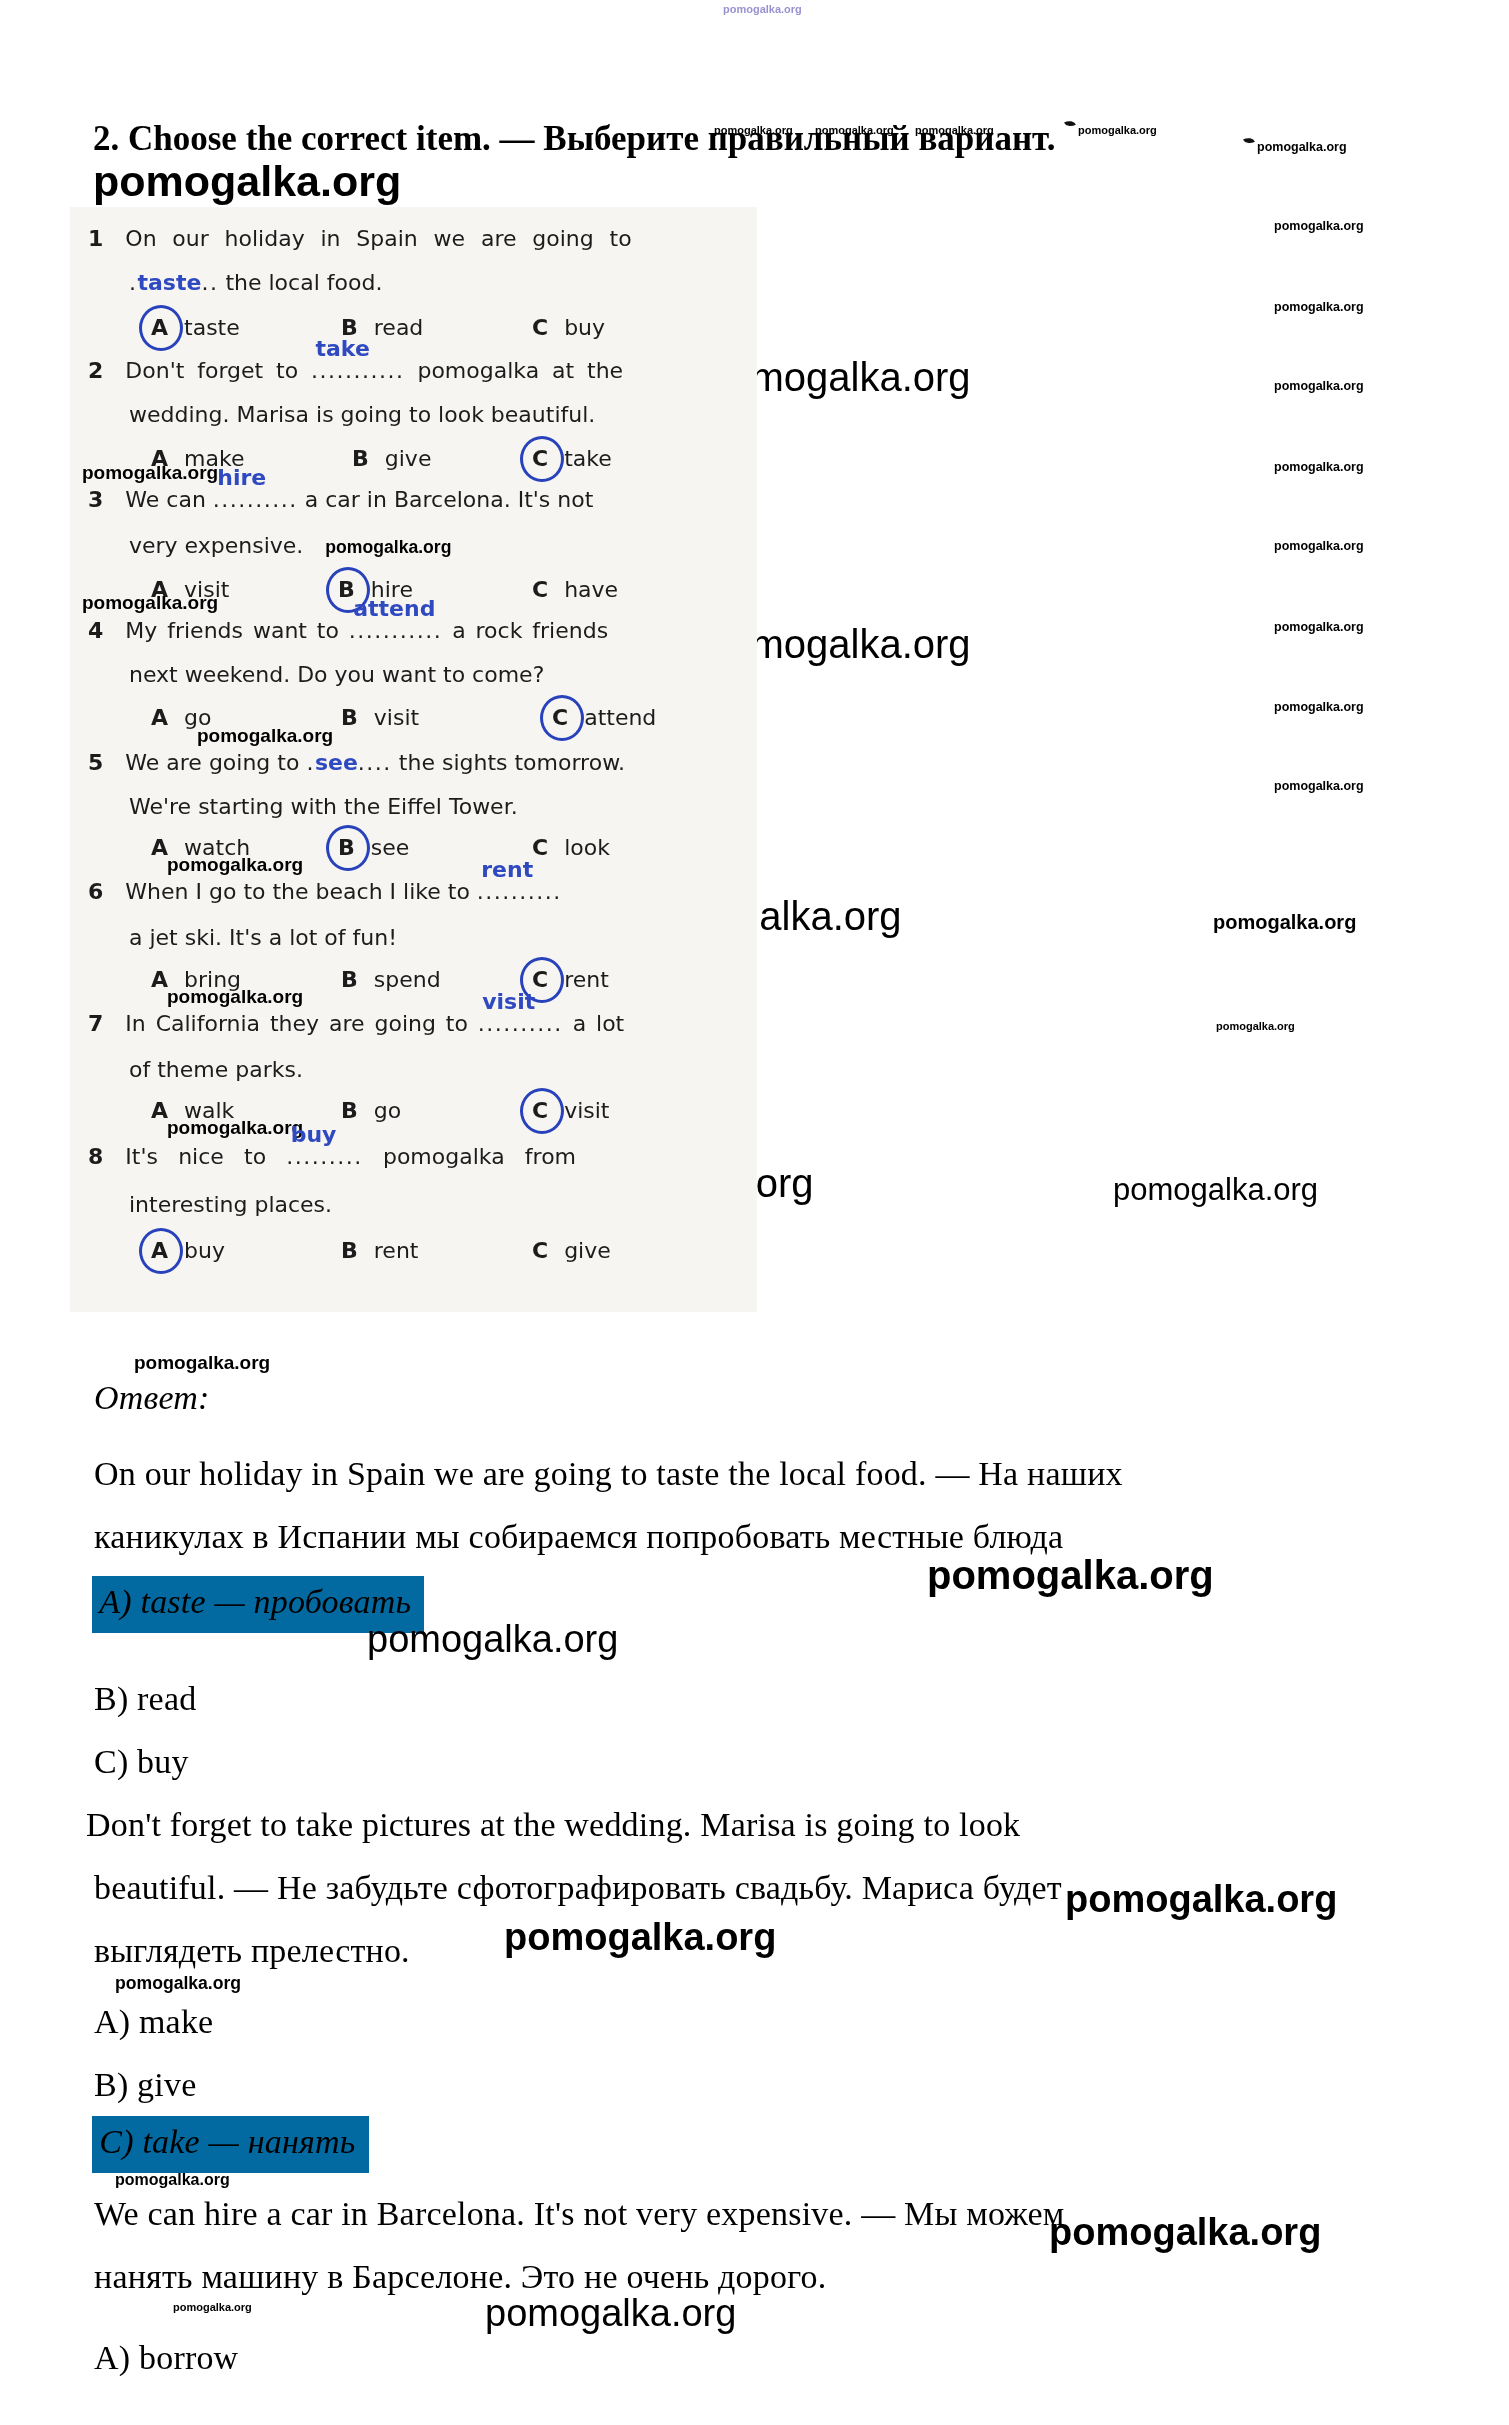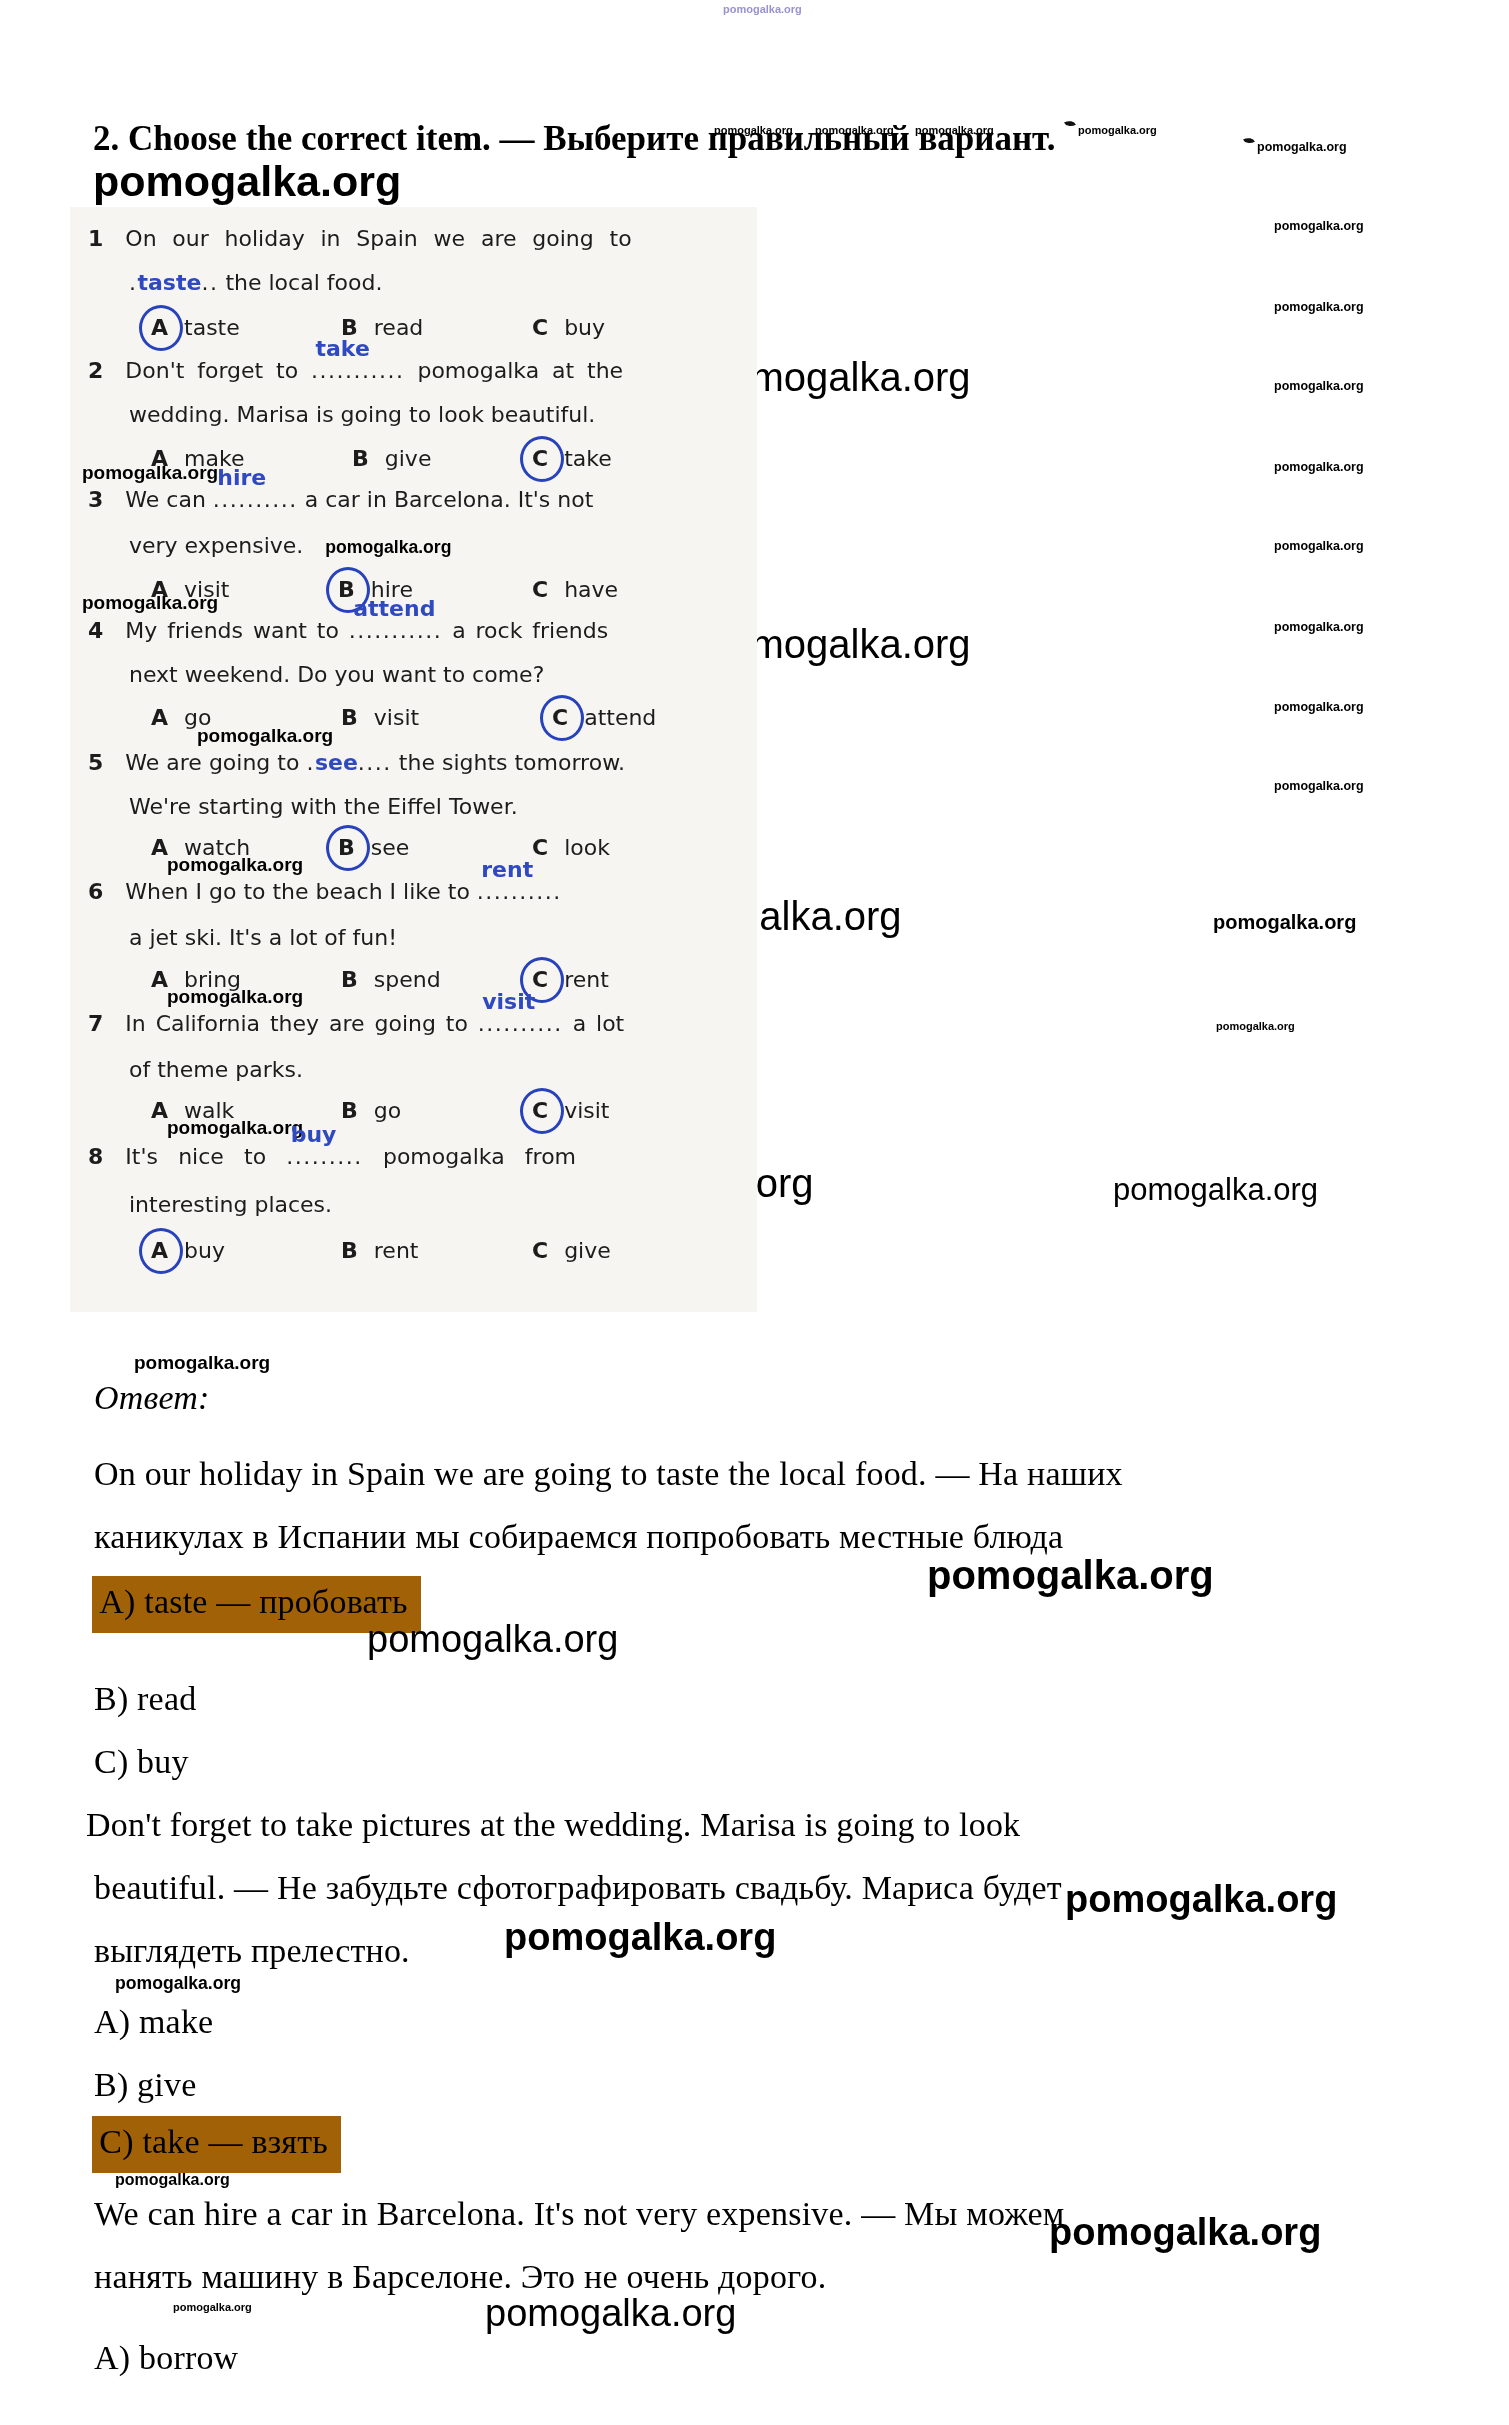--- a/index.html
+++ b/index.html
@@ -17,21 +17,21 @@
   .scan-line{font-family:"DejaVu Sans",sans-serif;font-size:22px;color:#1c1c1c;white-space:nowrap;line-height:1.25;}
   .num{font-weight:700;margin-right:22px;}
   .ans{color:#2f49c0;font-weight:700;}
   .blank{position:relative;display:inline-block;}
   .ans-up{position:absolute;left:4.4px;top:-22px;}
   .dots{letter-spacing:1.5px;color:#1c1c1c;}
   .opt-letter{font-weight:700;display:inline-block;position:relative;}
   .opt-word{margin-left:16px;}
   .circled::before{content:"";position:absolute;left:-11.7px;top:-8.8px;width:38px;height:40px;
     border:3.7px solid #2742ba;border-radius:50%;}
-  .hl{background:#a16207;display:inline-block;padding:5.9px 13.2px 10.3px 7.3px;}
+  .hl{background:#0369a1;display:inline-block;padding:5.9px 13.2px 10.3px 7.3px;font-style:italic;}
   .ws4{word-spacing:2.9px}.ws8{word-spacing:5.9px}.ws12{word-spacing:8.8px}.ws18{word-spacing:13.2px}
   .leaf{display:inline-block;width:10.3px;height:7.3px;background:#111;border-radius:0 100% 0 100%;
     transform:rotate(-25deg);}
 </style>
 </head>
 <body>
 
 <div class="abs wm wm-blue" style="left:723px;top:4.4px;font-size:11px;font-weight:600">pomogalka.org</div>
 <div class="abs wm" style="left:714px;top:125px;font-size:11px;font-weight:600">pomogalka.org</div>
 <div class="abs wm" style="left:815px;top:125px;font-size:11px;font-weight:600">pomogalka.org</div>
@@ -149,21 +149,21 @@
 <div class="abs serif" style="left:86px;top:1805px">Don't forget to take pictures at the wedding. Marisa is going to look</div>
 <div class="abs serif" style="left:94px;top:1868px">beautiful. — Не забудьте сфотографировать свадьбу. Мариса будет</div>
 <div class="abs wm" style="left:1065px;top:1880px;font-size:38px;font-weight:600">pomogalka.org</div>
 <div class="abs serif" style="left:94px;top:1931px">выглядеть прелестно.</div>
 <div class="abs wm" style="left:504px;top:1918px;font-size:38px;font-weight:600">pomogalka.org</div>
 
 <div class="abs wm" style="left:115px;top:1975px;font-size:17.6px;font-weight:600">pomogalka.org</div>
 <div class="abs serif" style="left:94px;top:2002px">A) make</div>
 <div class="abs serif" style="left:94px;top:2065px">B) give</div>
 
-<div class="abs" style="left:92px;top:2116px"><span class="hl serif">C) take — взять</span></div>
+<div class="abs" style="left:92px;top:2116px"><span class="hl serif">C) take — нанять</span></div>
 <div class="abs wm" style="left:115px;top:2172px;font-size:16px;font-weight:600">pomogalka.org</div>
 
 <div class="abs serif" style="left:94px;top:2194px">We can hire a car in Barcelona. It's not very expensive. — Мы можем</div>
 <div class="abs wm" style="left:1049px;top:2213px;font-size:38px;font-weight:600">pomogalka.org</div>
 <div class="abs serif" style="left:94px;top:2257px">нанять машину в Барселоне. Это не очень дорого.</div>
 
 <div class="abs wm" style="left:173px;top:2302px;font-size:11px;font-weight:700">pomogalka.org</div>
 <div class="abs wm" style="left:485px;top:2294px;font-size:38px;font-weight:500">pomogalka.org</div>
 <div class="abs serif" style="left:94px;top:2338px">A) borrow</div>
 

